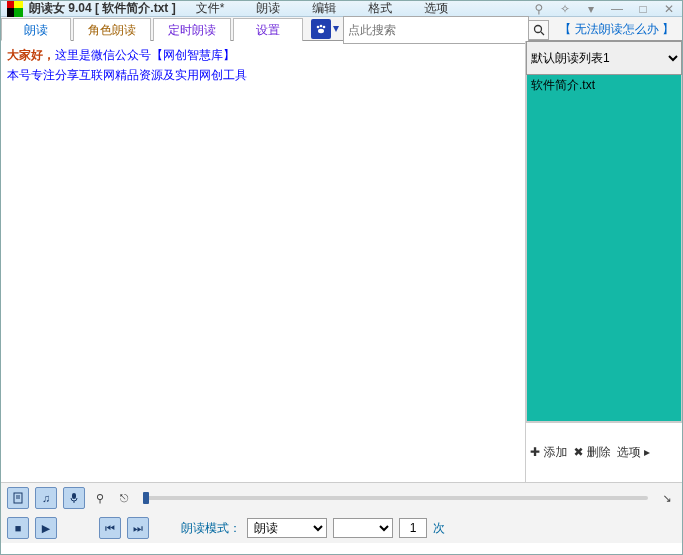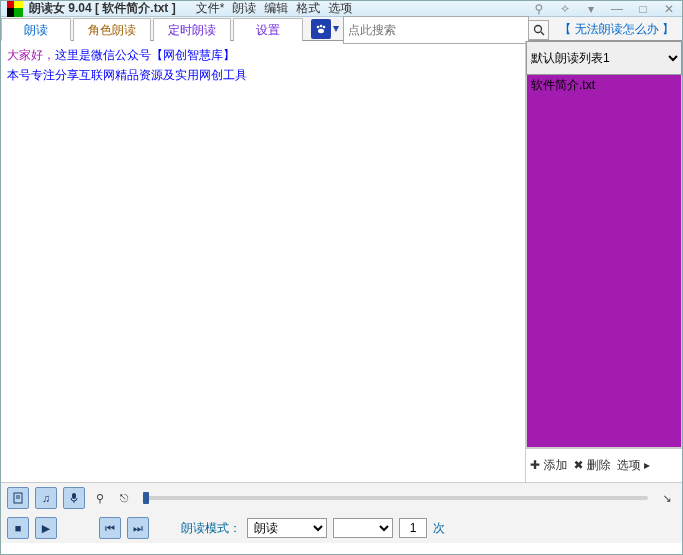--- a/index.html
+++ b/index.html
@@ -2,51 +2,51 @@
 <html><head>
 <meta charset="utf-8">
 <style>
 * { margin:0; padding:0; box-sizing:border-box; font-family: "Microsoft YaHei","SimSun",sans-serif; font-size:12px; }
 body { background:#fff; width:683px; height:555px; overflow:hidden; border:1px solid #8aa; }
 .titlebar { height:16px; background:linear-gradient(#eaf4fb,#d8ecf8); display:flex; align-items:center; padding:0 6px; border-bottom:1px solid #b0c8d8; }
 .app-icon { width:16px; height:16px; margin-right:6px; }
 .app-icon .sq { width:16px; height:16px; position:relative; }
 .app-icon .a { position:absolute; width:9px; height:9px; }
 .title-text { font-weight:bold; color:#333; }
-.menubar { display:flex; align-items:center; gap:8px; margin-left:20px; }
+.menubar { display:flex; align-items:center; gap:32px; margin-left:20px; }
 .menubar span { color:#333; cursor:default; }
 .winctrl { margin-left:auto; display:flex; gap:12px; color:#888; font-size:14px; }
 .winctrl span { width:14px; text-align:center; cursor:default; }
 .tabbar { height:24px; display:flex; align-items:stretch; background:#f4f4f4; border-bottom:1px solid #999; }
 .tab { padding:3px 14px; border:1px solid #bbb; border-bottom:none; background:#fff; margin-right:2px; color:#6d28d9; position:relative; top:1px; cursor:default; min-width:70px; text-align:center; }
 .tab.active { color:#06c; font-weight:normal; border-bottom:1px solid #fff; }
 .tab.role { color:#a16207; }
 .paw { width:20px; height:20px; background:#2040b0; color:#fff; display:flex; align-items:center; justify-content:center; margin:2px 2px 0 6px; border-radius:2px; font-size:11px; }
 .search-wrap { flex:1; display:flex; align-items:center; margin:2px 2px 0 2px; }
 .search-input { flex:1; height:28px; border:1px solid #aaa; padding:0 4px; color:#888; }
 .search-btn { width:20px; height:20px; border:1px solid #aaa; border-left:none; background:#f8f8f8; display:flex;align-items:center;justify-content:center; }
 .help-link { color:#06c; padding:4px 8px 0 8px; white-space:nowrap; cursor:default; }
 .main { display:flex; height:441px; }
 .content { flex:1; padding:4px 6px; border-right:1px solid #ccc; line-height:20px; font-size:14px; font-family:"SimSun"; overflow:auto; }
-.content .black { color:#a21caf; }
+.content .black { color:#c2410c;font-weight:bold; }
 .content .blue { color:#00f; }
 .side { width:156px; display:flex; flex-direction:column; }
 .side select { width:100%; height:34px; border:1px solid #999; font-size:12px; }
-.side .filelist { flex:1; background:#a21caf; border:1px solid #ccc; border-top:none; padding:2px 4px; font-family:monospace,"SimSun"; font-size:13px; }
+.side .filelist { flex:1; background:#14b8a6; border:1px solid #ccc; border-top:none; padding:2px 4px; font-family:monospace,"SimSun"; font-size:13px; }
 .controls { border-top:1px solid #ccc; background:#f3f3f3; }
 .ctrl-row { display:flex; align-items:center; padding:4px 6px; gap:6px; }
 .icon-btn { width:22px; height:22px; border:1px solid #6a8fbf; background:#bcd6f0; display:flex; align-items:center; justify-content:center; color:#1a3a6a; cursor:default; border-radius:2px; font-size:11px; }
 .icon-btn.flat { background:none; border:none; color:#444; width:18px; }
 .slider-track { flex:1; height:4px; background:#d0d0d0; border-radius:2px; position:relative; margin:0 4px; }
 .slider-thumb { position:absolute; top:-4px; width:6px; height:12px; background:#2d5a9a; border-radius:1px; }
 .label { color:#0369a1;text-align:center; }
 .combo { height:20px; border:1px solid #999; background:#fff; padding:0 2px; min-width:80px; }
 .numbox { width:28px; height:20px; border:1px solid #999; text-align:center; background:#fff; }
 svg { display:block; }
-.side-footer { border-top:1px solid #ccc; padding:8px 4px; display:flex; gap:6px; align-items:flex-start; font-size:12px; color:#333; }
+.side-footer { border-top:1px solid #ccc; padding:21px 4px; display:flex; gap:6px; align-items:flex-start; font-size:12px; color:#333; }
 .side-footer .lnk { cursor:default; }
 </style>
 </head>
 <body>
 
 <div class="titlebar">
   <div class="app-icon">
     <div class="sq">
       <span class="a" style="background:#d00;left:0;top:0"></span>
       <span class="a" style="background:#ff0;left:7px;top:0"></span>

